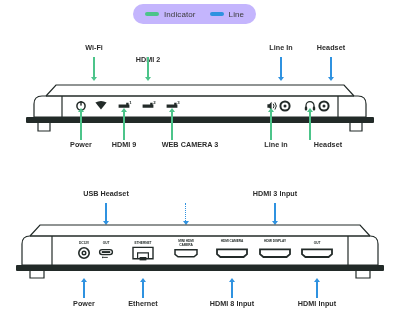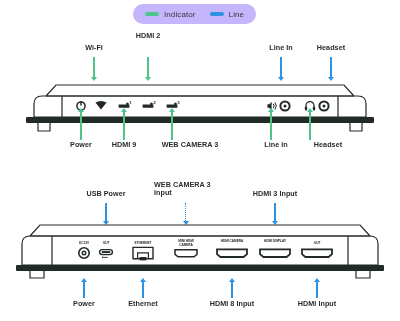--- a/index.html
+++ b/index.html
@@ -68,21 +68,21 @@
     <div class="legend-item">
       <span class="swatch" style="background:#2f92e0"></span>
       <span class="legend-label">Line</span>
     </div>
   </div>
 
   <div class="callout" style="left:94px;top:44px;">Wi-Fi</div>
   <div class="leader green" style="left:93.3px;top:57px;height:20px;"></div>
   <div class="arrow down green" style="left:90.5px;top:77px;"></div>
 
-  <div class="callout" style="left:148px;top:32px;">HDMI 2</div>
+  <div class="callout" style="left:148px;top:56px;">HDMI 2</div>
   <div class="leader green" style="left:147.3px;top:57px;height:20px;"></div>
   <div class="arrow down green" style="left:144.5px;top:77px;"></div>
 
   <div class="callout" style="left:281px;top:44px;">Line In</div>
   <div class="leader blue" style="left:280.3px;top:57px;height:20px;"></div>
   <div class="arrow down blue" style="left:277.5px;top:77px;"></div>
 
   <div class="callout" style="left:331px;top:44px;">Headset</div>
   <div class="leader blue" style="left:330.3px;top:57px;height:20px;"></div>
   <div class="arrow down blue" style="left:327.5px;top:77px;"></div>
@@ -164,25 +164,24 @@
   <div class="callout" style="left:190px;top:141px;">WEB CAMERA 3</div>
 
   <div class="arrow up green" style="left:268.2px;top:108px;"></div>
   <div class="leader green" style="left:270.3px;top:112px;height:28px;"></div>
   <div class="callout" style="left:276px;top:141px;">Line in</div>
 
   <div class="arrow up green" style="left:307.2px;top:108px;"></div>
   <div class="leader green" style="left:309.3px;top:112px;height:28px;"></div>
   <div class="callout" style="left:328px;top:141px;">Headset</div>
 
-  <div class="callout" style="left:106px;top:190px;">USB Power</div>
+  <div class="callout" style="left:106px;top:190px;">USB Headset</div>
   <div class="leader blue" style="left:105.3px;top:203px;height:18px;"></div>
   <div class="arrow down blue" style="left:102.5px;top:221px;"></div>
 
-  <div class="callout two-line" style="left:186px;top:181px;">WEB CAMERA 3 Input</div>
   <div class="leader dotted" style="left:185.3px;top:203px;height:18px;"></div>
   <div class="arrow down blue" style="left:182.5px;top:221px;"></div>
 
   <div class="callout" style="left:275px;top:190px;">HDMI 3 Input</div>
   <div class="leader blue" style="left:274.3px;top:203px;height:18px;"></div>
   <div class="arrow down blue" style="left:271.5px;top:221px;"></div>
 
   <div class="device" style="top:220px;">
     <svg width="400" height="62" viewBox="0 0 400 62">
 

